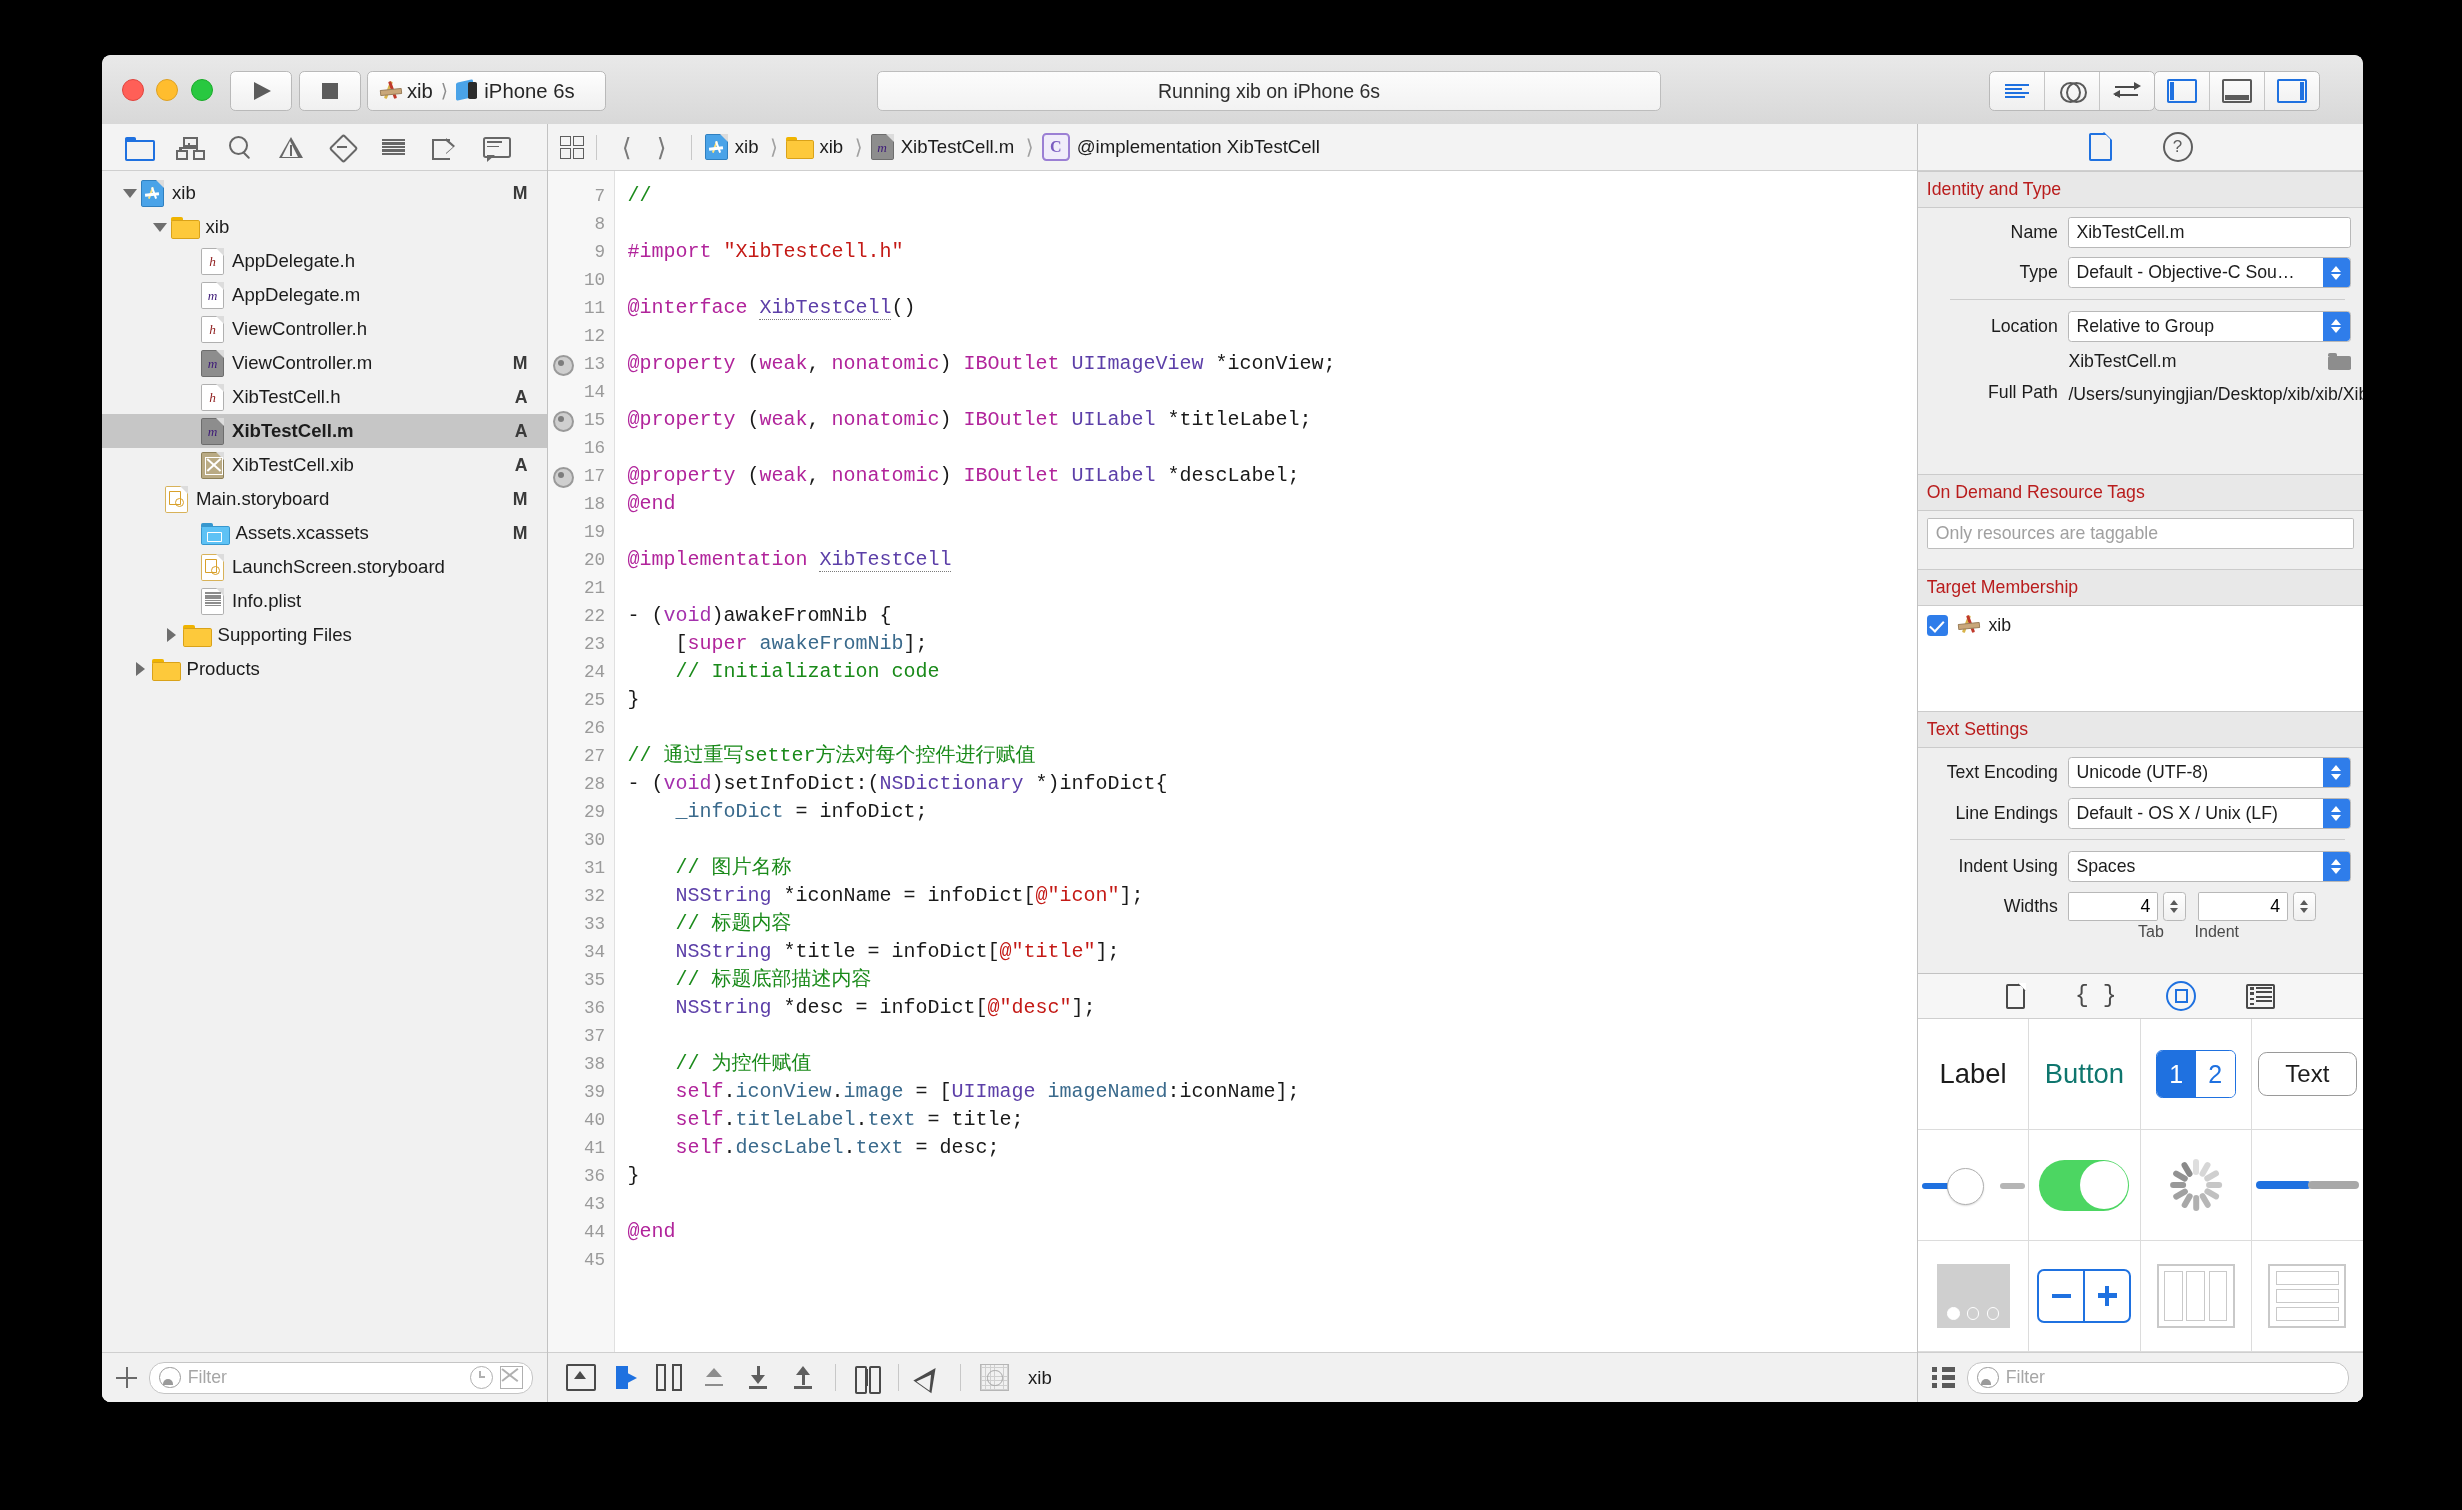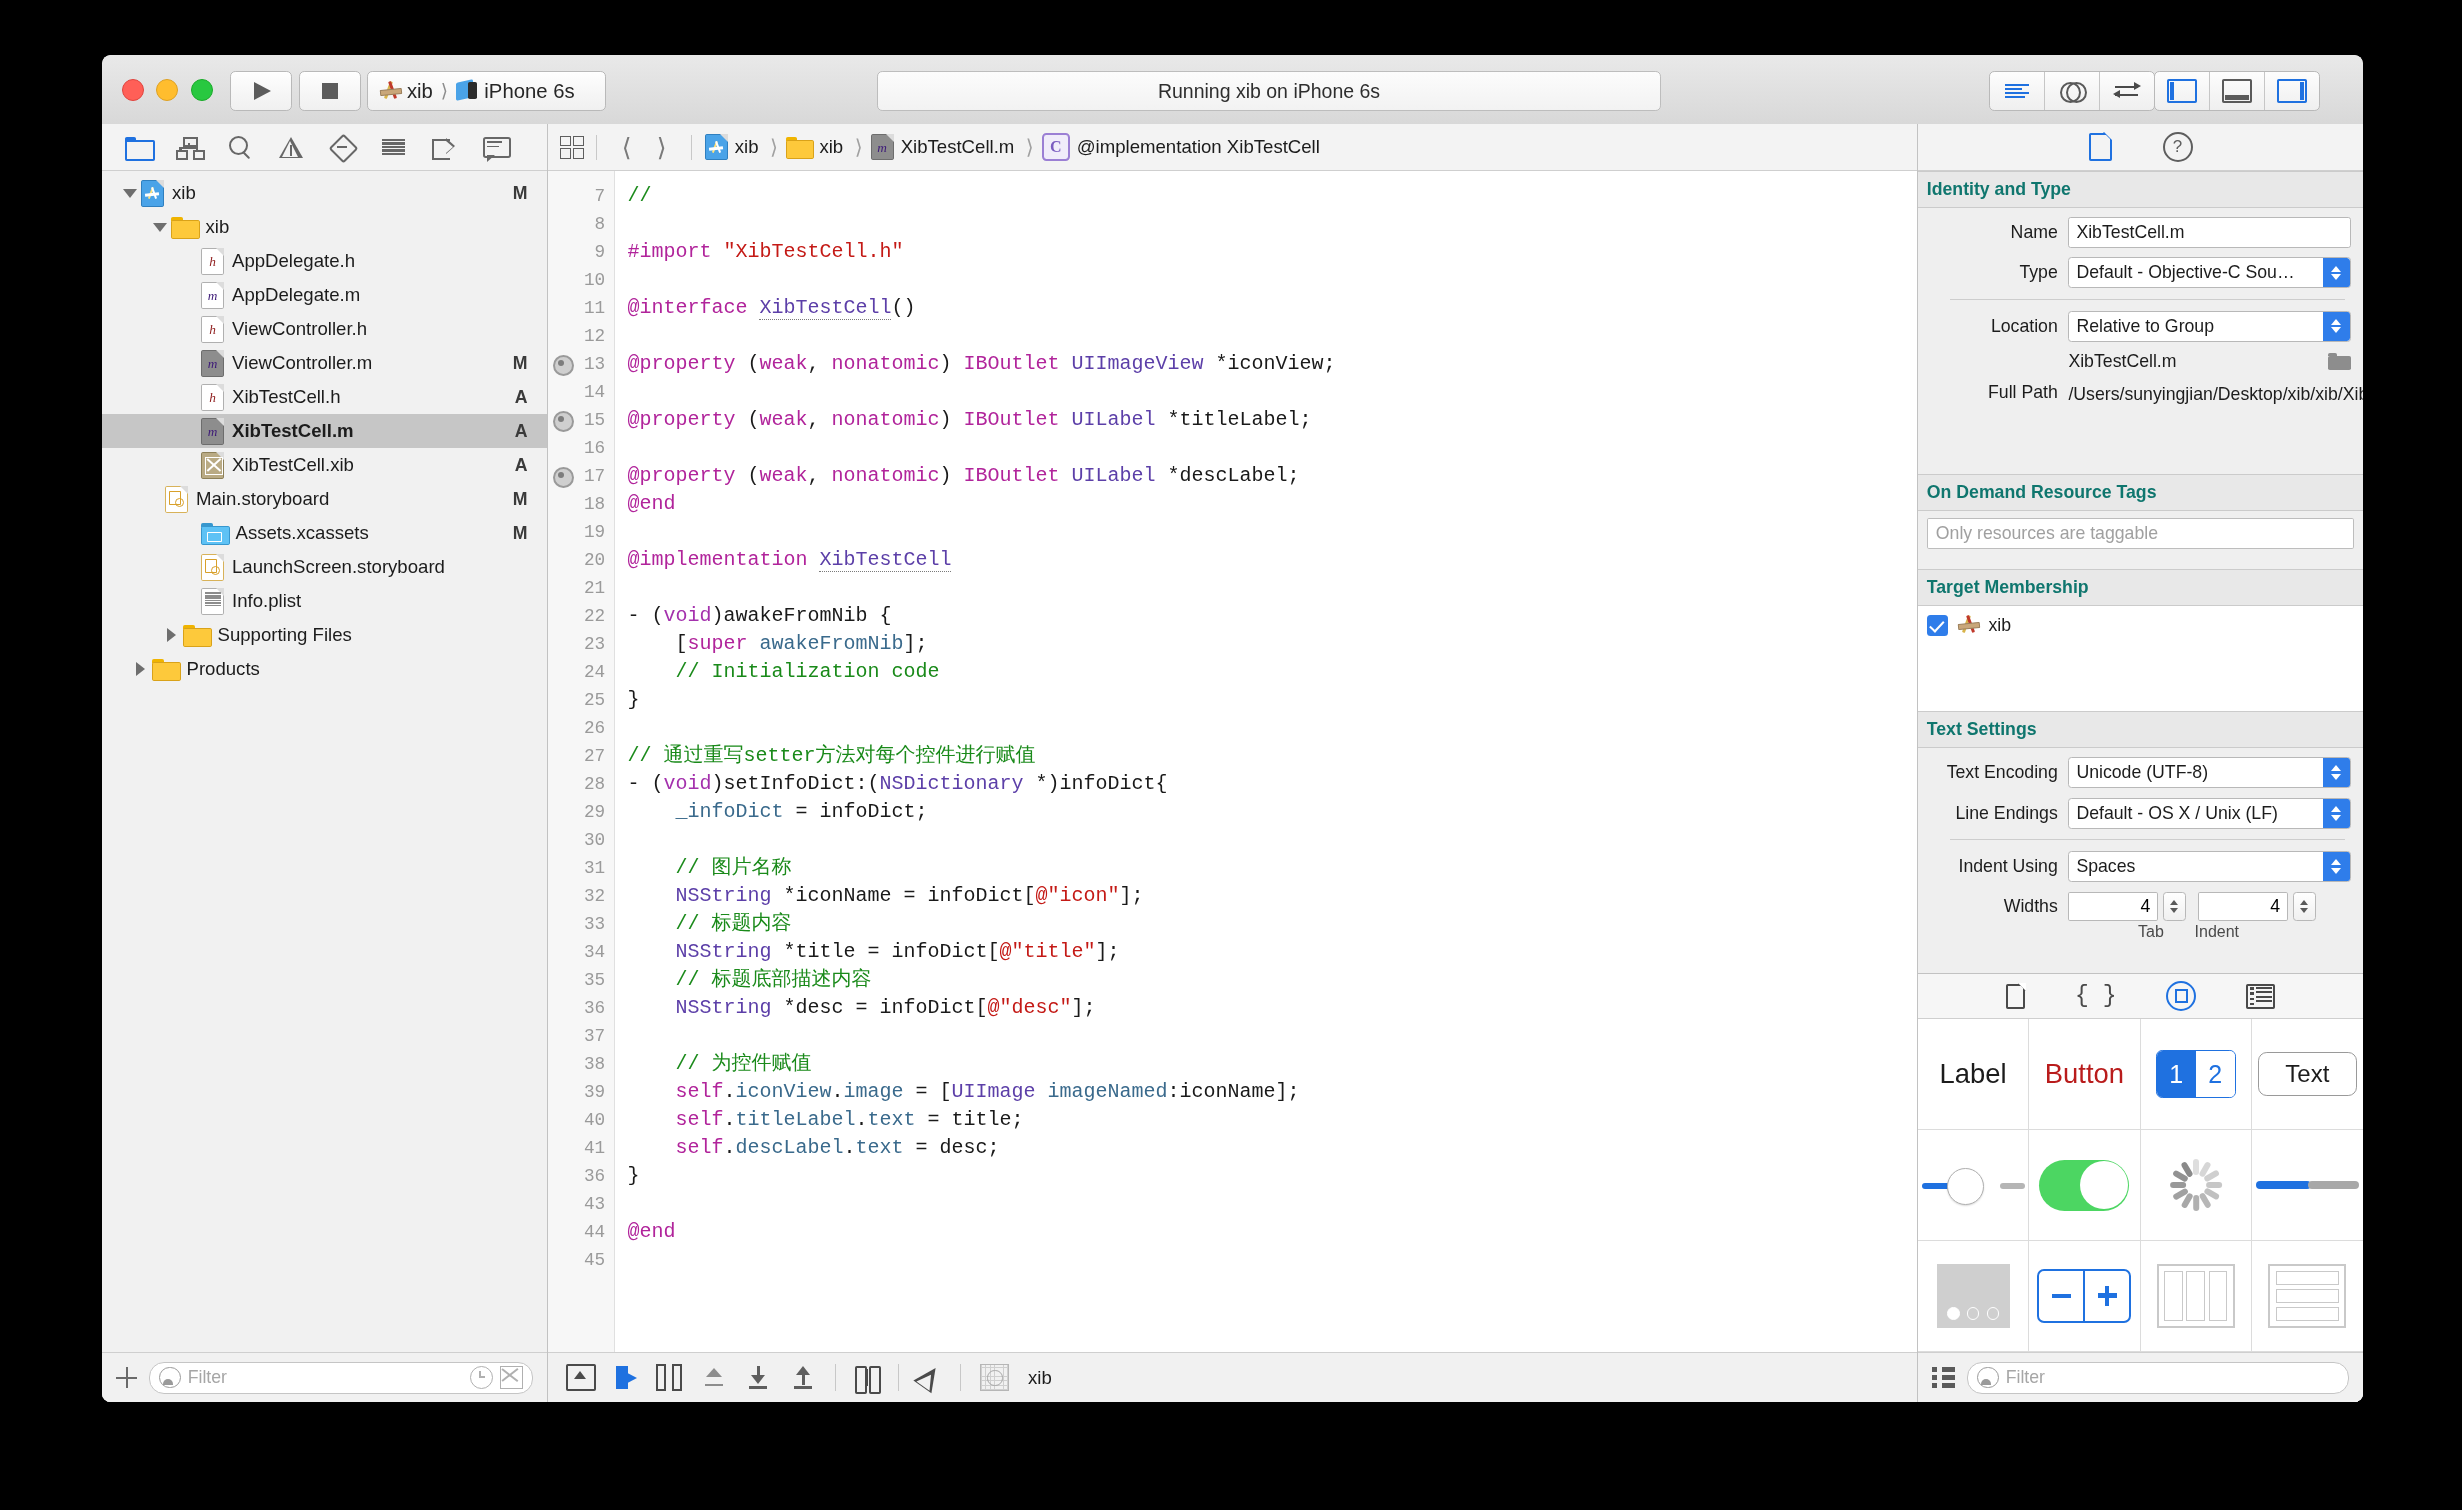--- a/index.html
+++ b/index.html
@@ -279,21 +279,21 @@
   .inspector{width:445px;flex:0 0 445px;background:#efefef;border-left:0.9px solid #c2c2c2;display:flex;flex-direction:column;}
   .insp-toolbar{height:46px;background:#f3f3f3;border-bottom:0.9px solid #cfcfcf;display:flex;align-items:center;justify-content:center;gap:51px;}
   .ic-doc{width:23px;height:28px;position:relative;}
   .ic-doc i{position:absolute;inset:0;border:2.7px solid #1f71e0;border-radius:1.8px;}
   .ic-doc u{position:absolute;right:-0.9px;top:-0.9px;width:0;height:0;border-left:8.8px solid transparent;border-top:8.8px solid #f3f3f3;}
   .ic-doc s{position:absolute;right:-0.9px;top:-0.9px;width:0;height:0;border-left:9.7px solid transparent;border-top:9.7px solid #1f71e0;}
   .ic-help{width:26px;height:26px;border-radius:50%;border:2.1px solid #5e5e5e;display:flex;align-items:center;justify-content:center;}
   .ic-help b{font-size:17px;color:#5e5e5e;font-weight:normal;}
 
   .insp-body{flex:1;overflow:hidden;}
-  .sec-head{height:35px;display:flex;align-items:center;padding-left:8.8px;font-size:17.7px;font-weight:bold;color:#0f766e;
+  .sec-head{height:35px;display:flex;align-items:center;padding-left:8.8px;font-size:17.7px;font-weight:normal;color:#b91c1c;
     background:#e8e8e8;border-bottom:0.9px solid #cbcbcb;border-top:0.9px solid #cbcbcb;}
   .sec-body{padding:8.8px 12.4px 12.4px 8.8px;background:#efefef;}
   .row{display:flex;align-items:center;margin-bottom:9.7px;}
   .lbl{width:131px;flex:0 0 131px;text-align:right;padding-right:10.6px;font-size:17.7px;color:#1c1c1c;}
   .tfield{flex:1;height:29px;background:#fff;border:0.9px solid #b8b8b8;border-radius:2.7px;display:flex;align-items:center;padding:0 7px;font-size:17.7px;color:#1c1c1c;}
   .pop{flex:1;height:29px;background:#fff;border:0.9px solid #b8b8b8;border-radius:3.5px;display:flex;align-items:center;padding:0 30px 0 7px;font-size:17.7px;color:#1c1c1c;position:relative;overflow:hidden;white-space:nowrap;}
   .pop .stepper{position:absolute;right:0;top:-0.9px;bottom:-0.9px;width:26.5px;background:#2f7dea;border-radius:0 3.5px 3.5px 0;display:flex;flex-direction:column;align-items:center;justify-content:center;gap:2.7px;}
   .pop .stepper i{width:0;height:0;}
   .pop .stepper .up{border-left:5.3px solid transparent;border-right:5.3px solid transparent;border-bottom:6.2px solid #fff;}
   .pop .stepper .dn{border-left:5.3px solid transparent;border-right:5.3px solid transparent;border-top:6.2px solid #fff;}
@@ -335,21 +335,21 @@
   .ic-objlib{width:26px;height:26px;border-radius:50%;border:2.7px solid #1f71e0;display:flex;align-items:center;justify-content:center;}
   .ic-objlib i{width:9.7px;height:9.7px;border:2.7px solid #1f71e0;}
   .ic-media{width:25px;height:21px;border:2.1px solid #4a4a4a;border-radius:1.8px;position:relative;}
   .ic-media::before{content:"";position:absolute;left:1.8px;top:1.8px;bottom:1.8px;width:3.5px;background:repeating-linear-gradient(180deg,#4a4a4a 0 2.7px,transparent 2.7px 5.3px);}
   .ic-media::after{content:"";position:absolute;right:1.8px;top:1.8px;bottom:1.8px;left:8px;background:repeating-linear-gradient(180deg,#4a4a4a 0 1.8px,transparent 1.8px 4.4px);}
 
   .lib-grid{display:grid;grid-template-columns:repeat(4,1fr);}
   .lcell{height:110px;border-right:0.9px solid #dcdcdc;border-bottom:0.9px solid #dcdcdc;display:flex;align-items:center;justify-content:center;}
   .lcell:nth-child(4n){border-right:none;}
   .lc-label{font-size:27.4px;color:#1c1c1c;}
-  .lc-button{font-size:27.4px;color:#b91c1c;}
+  .lc-button{font-size:27.4px;color:#0f766e;}
   .lc-seg{display:flex;border:1.8px solid #1f71e0;border-radius:6.2px;overflow:hidden;height:46px;}
   .lc-seg div{width:39px;display:flex;align-items:center;justify-content:center;font-size:25px;}
   .lc-seg .on{background:#1f71e0;color:#fff;}
   .lc-seg .off{background:#fff;color:#1f71e0;}
   .lc-text{width:97px;height:42px;border:1.8px solid #9a9a9a;border-radius:8.8px;display:flex;align-items:center;justify-content:center;font-size:24px;color:#1c1c1c;}
   .lc-slider{position:relative;width:103px;height:35px;}
   .lc-slider .trackL{position:absolute;left:0;top:15px;width:32px;height:6.2px;background:#1f71e0;border-radius:3.5px;}
   .lc-slider .trackR{position:absolute;right:0;top:15px;width:25px;height:6.2px;background:#b5b5b5;border-radius:3.5px;}
   .lc-slider .knob{position:absolute;left:25px;top:0;width:35px;height:35px;border-radius:50%;background:#fff;border:1.4px solid #b0b0b0;box-shadow:0 0.9px 1.8px rgba(0,0,0,.15);}
   .lc-switch{width:90px;height:51px;border-radius:26px;background:#4cd662;position:relative;}

